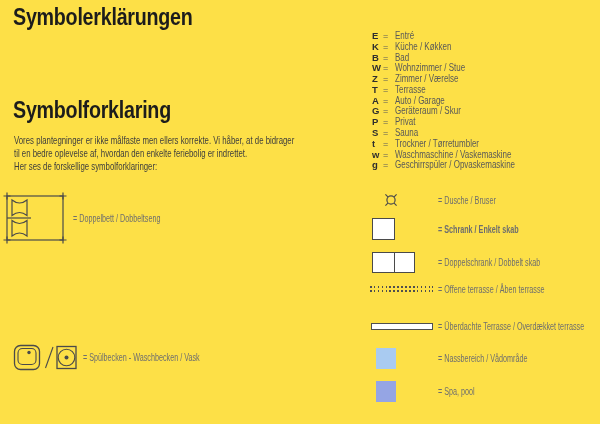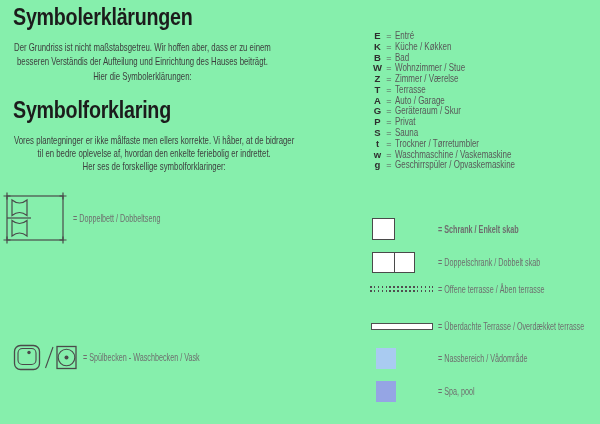--- a/index.html
+++ b/index.html
@@ -1,17 +1,17 @@
 <!DOCTYPE html>
 <html><head>
 <meta charset="utf-8">
 <style>
   html,body{margin:0;padding:0;background:#fff;}
-  .page{position:relative;width:600px;height:424px;background:#86efac;overflow:hidden;
-        font-family:"Liberation Sans",sans-serif;color:#3b3b3b;text-align:center;}
+  .page{position:relative;width:600px;height:424px;background:#fde047;overflow:hidden;
+        font-family:"Liberation Sans",sans-serif;color:#3b3b3b;}
   .h-title{position:absolute;margin:0;font-size:24px;font-weight:700;color:#1c1c1c;
            letter-spacing:-0.3px;white-space:nowrap;transform:scaleX(0.82);transform-origin:0 0;line-height:26px;}
   .para{position:absolute;left:14px;}
   .pline{font-size:11px;color:#3d3d3d;white-space:nowrap;transform:scaleX(0.71);transform-origin:0 0;}
   .para-de .pline{line-height:14.4px;}
   .para-da .pline{line-height:12.9px;}
 
   
   .letterlist{position:absolute;left:372px;top:31px;}
   .lrow{display:flex;align-items:baseline;line-height:10.78px;}
@@ -39,25 +39,20 @@
   .swatch{width:20px;height:21px;margin-left:4px;}
   .swatch-wet{background:#a9cbf1;}
   .swatch-spa{background:#95a5e4;}
 </style>
 </head>
 <body>
 
 <div class="page">
 
   <h1 class="h-title" style="left:13px;top:4px;">Symbolerklärungen</h1>
-  <div class="para para-de" style="top:40px;">
-    <div class="pline">Der Grundriss ist nicht maßstabsgetreu. Wir hoffen aber, dass er zu einem</div>
-    <div class="pline">besseren Verständis der Aufteilung und Einrichtung des Hauses beiträgt.</div>
-    <div class="pline">Hier die Symbolerklärungen:</div>
-  </div>
 
   <h1 class="h-title" style="left:13px;top:97px;">Symbolforklaring</h1>
   <div class="para para-da" style="top:134px;">
     <div class="pline">Vores plantegninger er ikke målfaste men ellers korrekte. Vi håber, at de bidrager</div>
     <div class="pline">til en bedre oplevelse af, hvordan den enkelte feriebolig er indrettet.</div>
     <div class="pline">Her ses de forskellige symbolforklaringer:</div>
   </div>
 
   <div class="letterlist">
     <div class="lrow">
@@ -151,20 +146,29 @@
         <path d="M32.5 24 L40 3" stroke-width="1.1"></path>
         <rect x="44" y="2.5" width="19" height="22"></rect>
         <circle cx="53.5" cy="13.5" r="8.3" stroke-width="1.1"></circle>
         <circle cx="53.5" cy="13.5" r="2" fill="#4a4a4a" stroke="none"></circle>
       </svg>
     </span>
     <span class="leglabel">= Spülbecken - Waschbecken / Vask</span>
   </div>
 
 
+  <div class="row" style="left:372px;top:192px;height:16px;">
+    <span class="iconcell-r">
+      <svg width="16" height="16" viewBox="0 0 16 16" fill="none" stroke="#4a4a4a" stroke-width="1.2" style="margin-left:11px;">
+        <circle cx="8" cy="8" r="4.1"></circle>
+        <path d="M2.4 2.4 L4.9 4.9 M13.6 2.4 L11.1 4.9 M2.4 13.6 L4.9 11.1 M13.6 13.6 L11.1 11.1"></path>
+      </svg>
+    </span>
+    <span class="leglabel">= Dusche / Bruser</span>
+  </div>
 
   <div class="row" style="left:372px;top:218px;height:22px;font-weight:bold;">
     <span class="iconcell-r">
       <span class="cab cab-single"></span>
     </span>
     <span class="leglabel">= Schrank / Enkelt skab</span>
   </div>
 
   <div class="row" style="left:372px;top:252px;height:21px;">
     <span class="iconcell-r">

